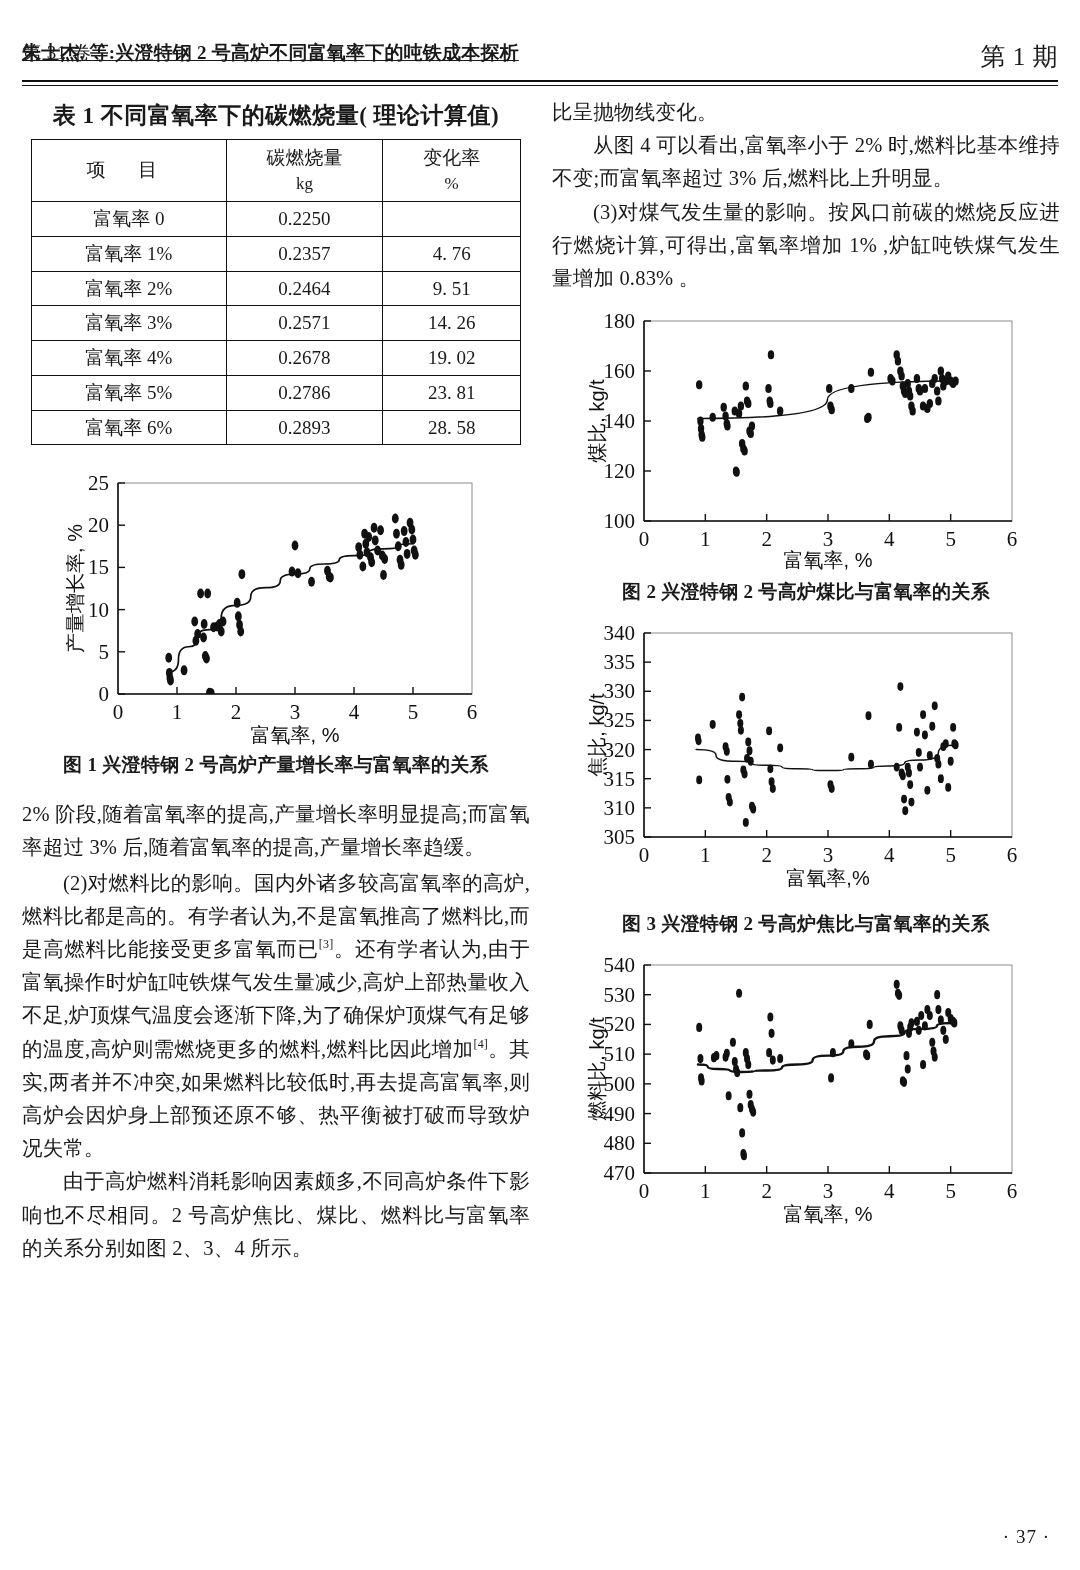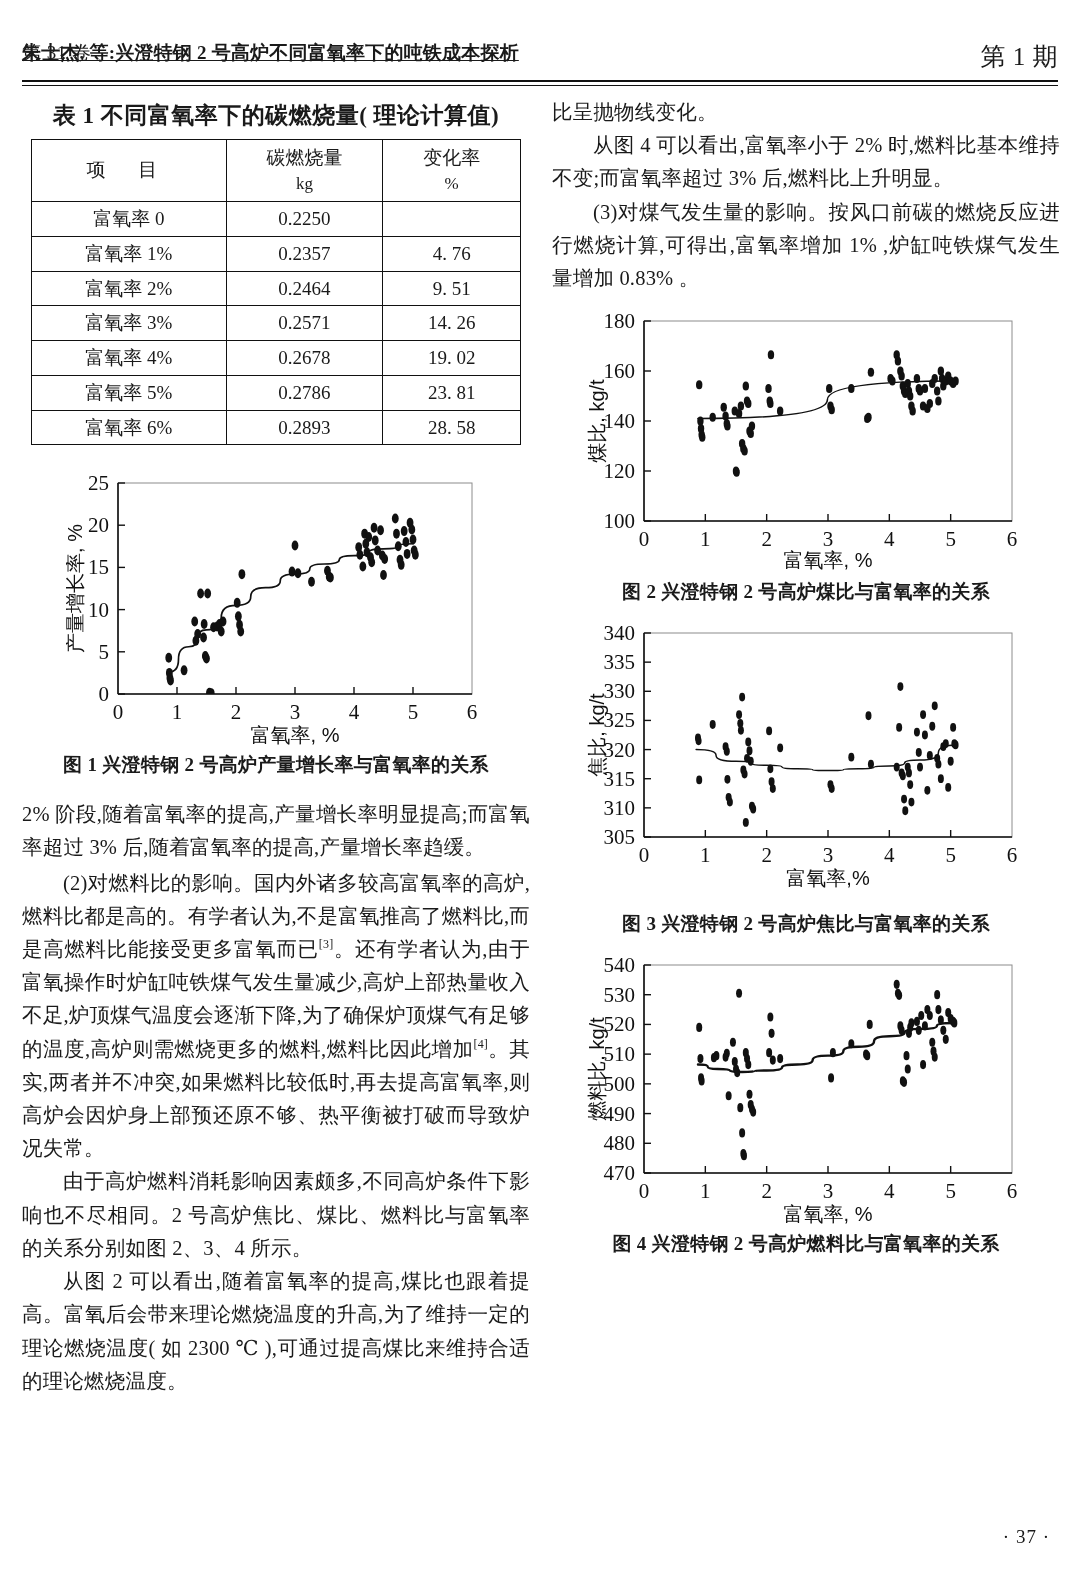--- a/index.html
+++ b/index.html
@@ -224,21 +224,20 @@
           </g>
         </svg>
     </div>
     <div class="figcap" style="margin-top:6px;">图 1    兴澄特钢 2 号高炉产量增长率与富氧率的关系</div>
 
     <p class="bd" style="margin-top:20px;">2% 阶段,随着富氧率的提高,产量增长率明显提高;而富氧率超过 3% 后,随着富氧率的提高,产量增长率趋缓。</p>
 
     <p class="bd ind" style="margin-top:2px;"><span>(2)对燃料比的影响。国内外诸多较高富氧率的高炉,燃料比都是高的。有学者认为,不是富氧推高了燃料比,而是高燃料比能接受更多富氧而已</span><sup>[3]</sup><span>。还有学者认为,由于富氧操作时炉缸吨铁煤气发生量减少,高炉上部热量收入不足,炉顶煤气温度会逐渐下降,为了确保炉顶煤气有足够的温度,高炉则需燃烧更多的燃料,燃料比因此增加</span><sup>[4]</sup><span>。其实,两者并不冲突,如果燃料比较低时,再去提高富氧率,则高炉会因炉身上部预还原不够、热平衡被打破而导致炉况失常。</span></p>
 
     <p class="bd ind">由于高炉燃料消耗影响因素颇多,不同高炉条件下影响也不尽相同。2 号高炉焦比、煤比、燃料比与富氧率的关系分别如图 2、3、4 所示。</p>
-    <p class="bd ind">从图 2 可以看出,随着富氧率的提高,煤比也跟着提高。富氧后会带来理论燃烧温度的升高,为了维持一定的理论燃烧温度( 如 2300 ℃ ),可通过提高煤比来维持合适的理论燃烧温度。</p>
   </div>
 
   <div class="col col-r">
 
     <p class="bd">比呈抛物线变化。</p>
     <p class="bd ind">从图 4 可以看出,富氧率小于 2% 时,燃料比基本维持不变;而富氧率超过 3% 后,燃料比上升明显。</p>
     <p class="bd ind">(3)对煤气发生量的影响。按风口前碳的燃烧反应进行燃烧计算,可得出,富氧率增加 1% ,炉缸吨铁煤气发生量增加 0.83% 。</p>
 
     <div class="figbox" style="margin-top:14px;">
       <svg id="svg-fig2" width="440" height="262" viewBox="0 0 440 262">
@@ -564,17 +563,16 @@
             <ellipse cx="354.85333333333335" cy="66.97142857142856" rx="3" ry="4.6" fill="#111"></ellipse>
             <ellipse cx="357.3066666666667" cy="77.37142857142857" rx="3" ry="4.6" fill="#111"></ellipse>
             <ellipse cx="359.76" cy="86.28571428571428" rx="3" ry="4.6" fill="#111"></ellipse>
             <ellipse cx="362.2133333333333" cy="59.542857142857144" rx="3" ry="4.6" fill="#111"></ellipse>
             <ellipse cx="364.6666666666667" cy="65.48571428571427" rx="3" ry="4.6" fill="#111"></ellipse>
             <ellipse cx="367.12" cy="68.45714285714286" rx="3" ry="4.6" fill="#111"></ellipse>
             <ellipse cx="368.34666666666664" cy="69.94285714285715" rx="3" ry="4.6" fill="#111"></ellipse>
           </g>
         </svg>
     </div>
-    <div class="figcap" style="margin-top:6px;">图 4    兴澄特钢 2 号高炉燃料比与富氧率的关系</div>
   </div>
 
   <div class="pgnum">· 37 ·</div>
 </div>
 
 </body></html>

